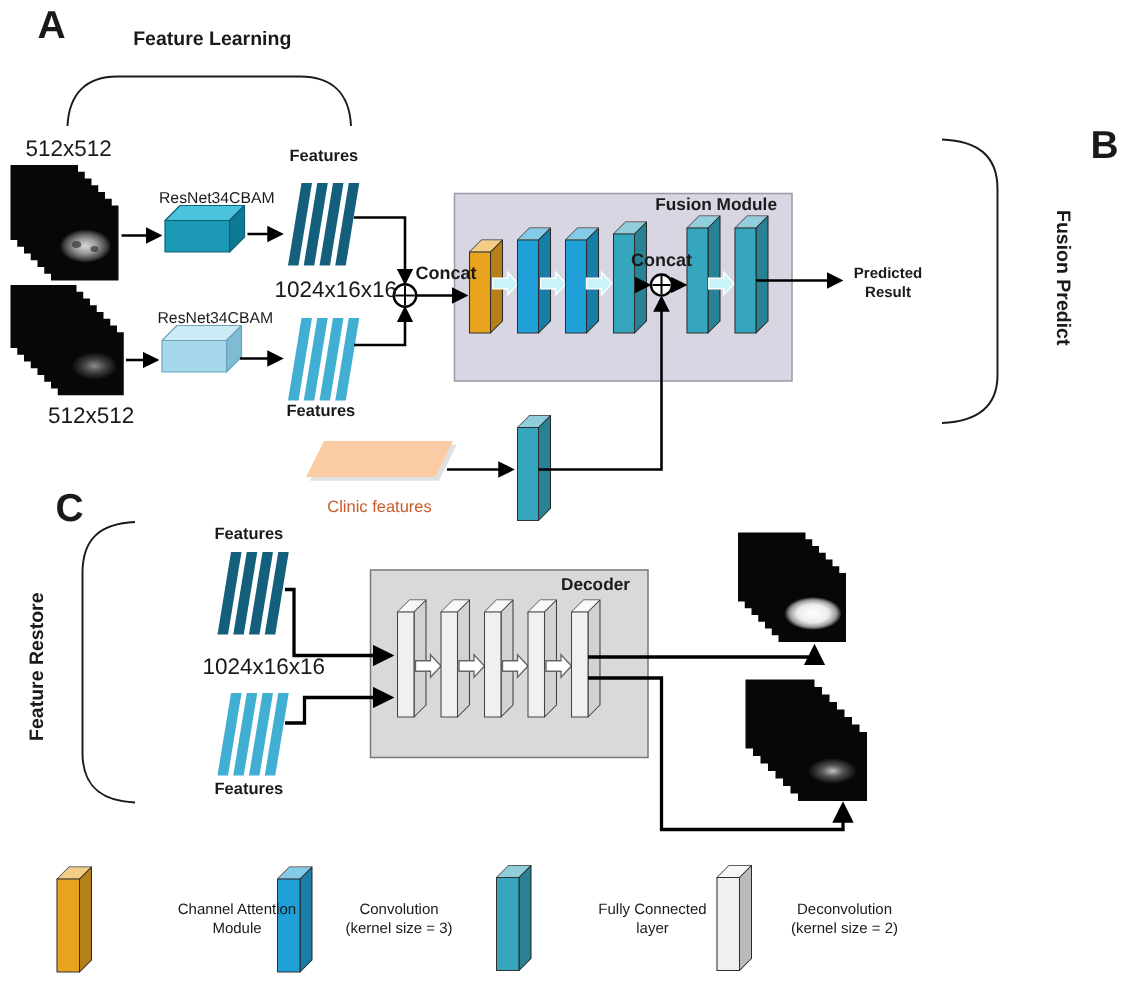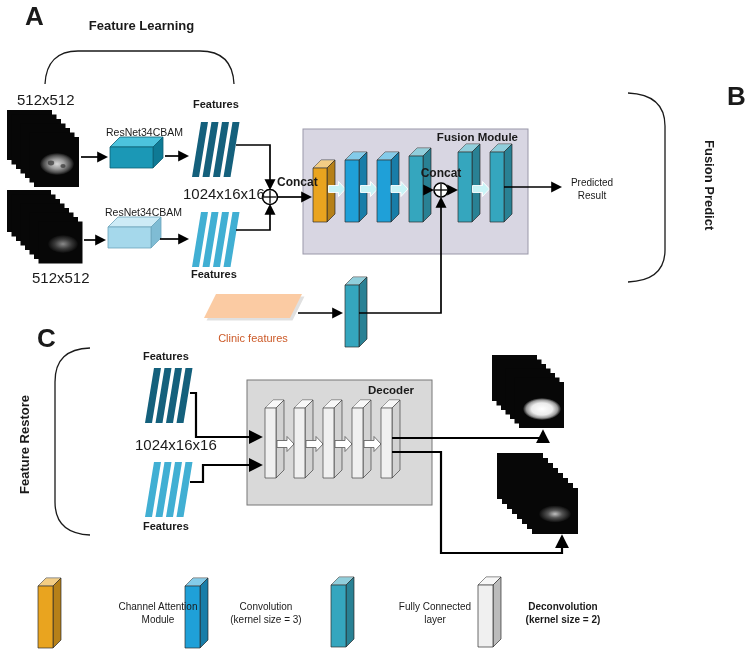--- a/index.html
+++ b/index.html
@@ -10,21 +10,21 @@
   .stage svg{position:absolute;left:0;top:0;}
   .lbl{position:absolute;white-space:nowrap;line-height:1.15;}
   .ctr{text-align:center;white-space:normal;}
   .panel{font-size:26px;font-weight:bold;}
   .sec-title{font-size:13px;font-weight:bold;}
   .feat{font-size:11px;font-weight:bold;}
   .dim{font-size:15px;}
   .enc{font-size:10.5px;}
   .concat-lbl{font-size:12px;font-weight:bold;}
   .box-title{font-size:11.5px;font-weight:bold;}
-  .pred{font-size:10px;font-weight:normal;line-height:13px;}
+  .pred{font-size:10px;font-weight:bold;line-height:13px;}
   .clinic-lbl{font-size:11px;color:var(--clinic-text);margin-top:33px;}
   .vert-cw{writing-mode:vertical-rl;}
   .leg-lbl{font-size:10px;line-height:13px;}
   
   .col-orange{fill:var(--attention-orange);}
   .col-conv{fill:var(--conv-blue);}
   .col-fc{fill:var(--fc-teal);}
   .col-deconv{fill:var(--deconv-white);}
   .col-fdark{fill:var(--feature-dark);}
   .col-flight{fill:var(--feature-light);}
@@ -290,32 +290,32 @@
 </div>
 
 <div class="lbl sec-title vert-cw" style="left:701px;top:140px;height:100px;">Fusion Predict</div>
 
 <div class="lbl sec-title ctr" style="left:-35px;top:437px;width:120px;transform:rotate(-90deg);">Feature Restore</div>
 
 <div class="lbl feat" style="left:143px;top:350px;">Features</div>
 <div class="lbl dim" style="left:135px;top:436px;">1024x16x16</div>
 <div class="lbl feat" style="left:143px;top:520px;">Features</div>
 
-<div class="lbl box-title" style="left:368px;top:384px;width:58px;text-align:left;">Decoder</div>
+<div class="lbl box-title" style="left:368px;top:384px;width:58px;text-align:center;">Decoder</div>
 
 <div class="lbl leg-lbl ctr" style="left:62px;top:600px;width:120px;padding-left:36px;">
   <div>Channel Attention</div>
   <div>Module</div>
 </div>
 <div class="lbl leg-lbl ctr" style="left:206px;top:600px;width:120px;">
   <div>Convolution</div>
   <div>(kernel size = 3)</div>
 </div>
 <div class="lbl leg-lbl ctr" style="left:355px;top:600px;width:120px;padding-left:20px;">
   <div>Fully Connected</div>
   <div>layer</div>
 </div>
-<div class="lbl leg-lbl ctr" style="left:503px;top:600px;width:120px;font-weight:bold;">
+<div class="lbl leg-lbl ctr" style="left:503px;top:600px;width:120px;">
   <div>Deconvolution</div>
   <div>(kernel size = 2)</div>
 </div>
 
 </div>
 
 </body></html>

